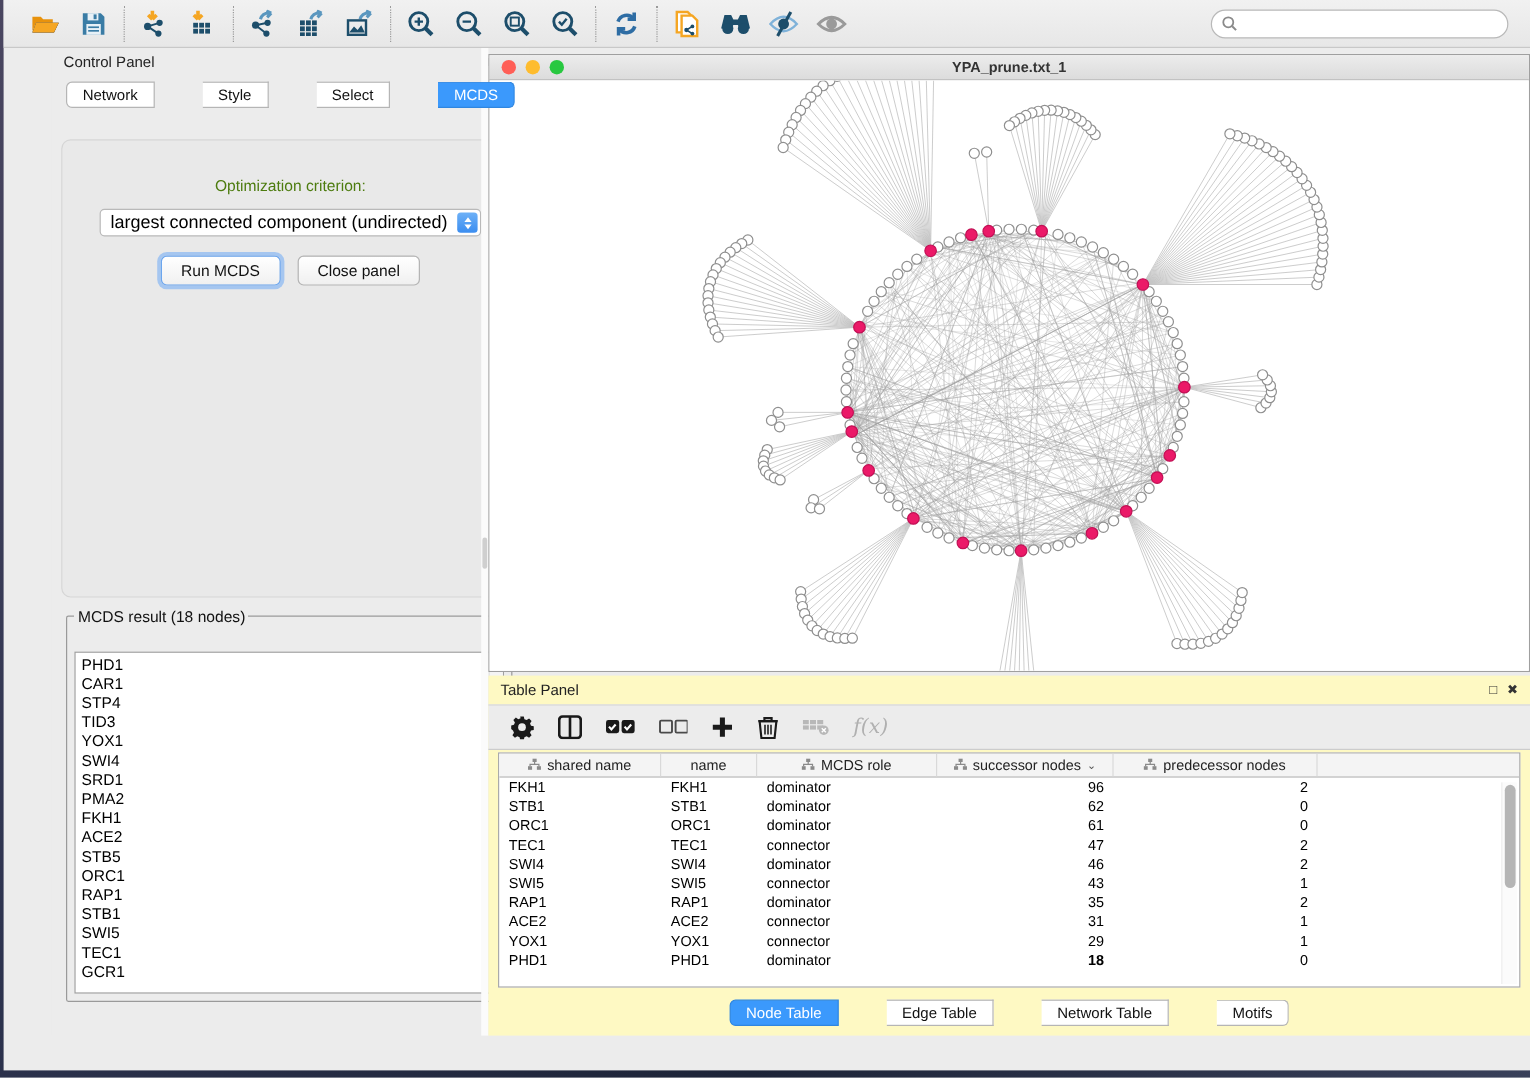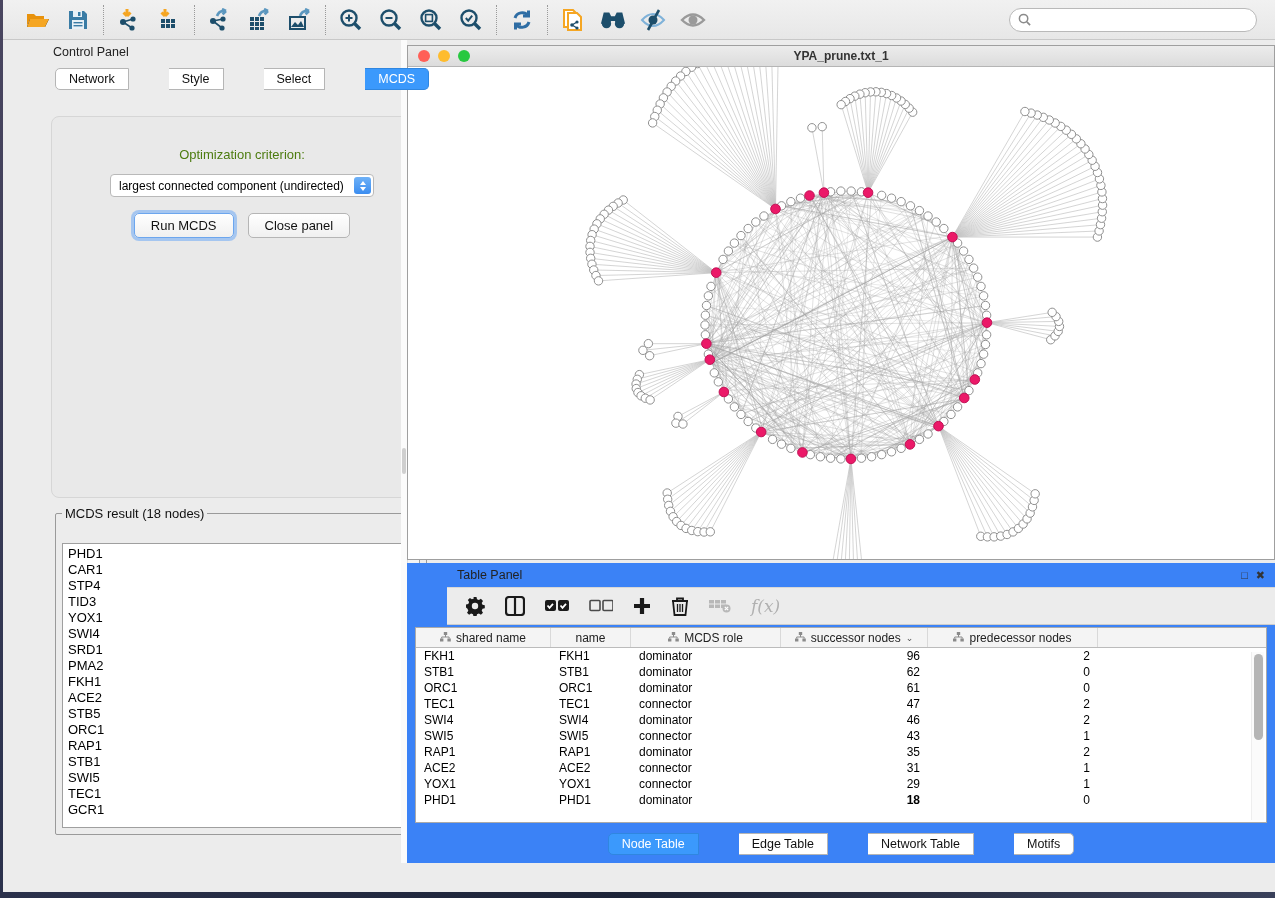--- a/index.html
+++ b/index.html
@@ -29,22 +29,22 @@
   .seg-tabs { display:flex; justify-content:center; margin-top:4px; position:relative; z-index:2;gap:40px; }
   .seg-tab { background:#fff; border:1px solid #b5b5b5; border-left:none; padding:3px 13px; font-size:12.5px;
     color:#111; cursor:pointer; }
   .seg-tab:first-child { border-left:1px solid #b5b5b5; border-radius:5px 0 0 5px; }
   .seg-tab:last-child { border-radius:0 5px 5px 0; }
   .seg-tab.active { background:#3b99fc; border-color:#2f86e0; color:#fff; }
   .cp-body { position:absolute; left:8px; right:8px; top:76px; height:382px; background:#e9e9e9;
     border:1px solid #d6d6d6; border-radius:8px; }
   .opt-label { text-align:center; margin-top:30px; font-size:13px; color:#4d7c0f; }
   .select-row { display:flex; justify-content:center; margin-top:12px; }
-  .nselect { width:264px; height:23px; background:#fff; border:1px solid #b9b9b9; border-radius:4px;
-    display:flex; align-items:center; font-size:12px; padding-left:8px; cursor:pointer; position:relative; }
+  .nselect { width:318px; height:23px; background:#fff; border:1px solid #b9b9b9; border-radius:4px;
+    display:flex; align-items:center; font-size:15px; padding-left:8px; cursor:pointer; position:relative; }
   .nselect .stepper { position:absolute; right:2px; top:2px; bottom:2px; width:17px; border-radius:3px;
     background:linear-gradient(#6eb1f7,#3b8df0); display:flex; flex-direction:column; align-items:center; justify-content:center; gap:2px; }
   .stepper i { width:0; height:0; border-left:3.5px solid transparent; border-right:3.5px solid transparent; display:block; }
   .stepper i.up { border-bottom:4px solid #fff; }
   .stepper i.dn { border-top:4px solid #fff; }
   .btn-row { display:flex; justify-content:center; gap:14px; margin-top:16px; }
   .pbtn { background:linear-gradient(#ffffff,#f0f0f0); border:1px solid #b5b5b5; border-radius:5px;
     font-size:13px; padding:4px 16px; cursor:pointer; color:#111; }
   .pbtn.focus { border-color:#6ca6ee; box-shadow:0 0 0 3px rgba(110,170,245,.55); }
   .result-box { position:absolute; left:12px; right:14px; top:466px; bottom:28px; border:1px solid #9a9a9a;
@@ -63,21 +63,21 @@
   .network-frame { position:absolute; left:404px; top:45px; right:0; height:515px; border:1px solid #9f9f9f;
     background:#fff; }
   .nf-titlebar { height:21px; background:linear-gradient(#ececec,#dcdcdc); border-bottom:1px solid #b5b5b5;
     display:flex; align-items:center; position:relative; }
   .lights { display:flex; gap:8px; margin-left:10px; }
   .light { width:12px; height:12px; border-radius:50%; cursor:pointer; }
   .nf-title { position:absolute; left:0; right:0; text-align:center; font-size:12px; font-weight:700; color:#333; }
   .nf-canvas { position:absolute; left:0; right:0; top:21px; bottom:0; background:#fff; overflow:hidden; }
 
   
-  .table-panel { position:absolute; left:404px; top:563px; right:0; bottom:29px; background:#3b82f6;padding-left:40px; }
+  .table-panel { position:absolute; left:404px; top:563px; right:0; bottom:29px; background:#fef9c3; }
   .tp-toolbar { height:38px; margin:0 0 0 0; background:#ececec; border-top:1px solid #d7d7d7;
     border-bottom:1px solid #cccccc; display:flex; align-items:center; gap:20px; padding:0 18px; }
   .tp-btn { display:flex; align-items:center; justify-content:center; cursor:pointer; }
   .fx { font-family:"DejaVu Serif", serif; font-style:italic; font-size:17px; color:#b0b0b0; }
   .tbl-wrap { position:absolute; left:8px; right:8px; top:64px; bottom:40px; background:#fff; border:1px solid #aaa; overflow:hidden; }
   .tbl-head { display:flex; height:20px; background:#f4f4f4; border-bottom:1px solid #bbb; }
   .th { display:flex; align-items:center; justify-content:center; gap:5px; font-size:12px; color:#222;
     border-right:1px solid #d9d9d9; position:relative; cursor:pointer; }
   .th .chev { font-size:9px; color:#555; }
   .tr { display:flex; height:16px; align-items:center; cursor:default; }

